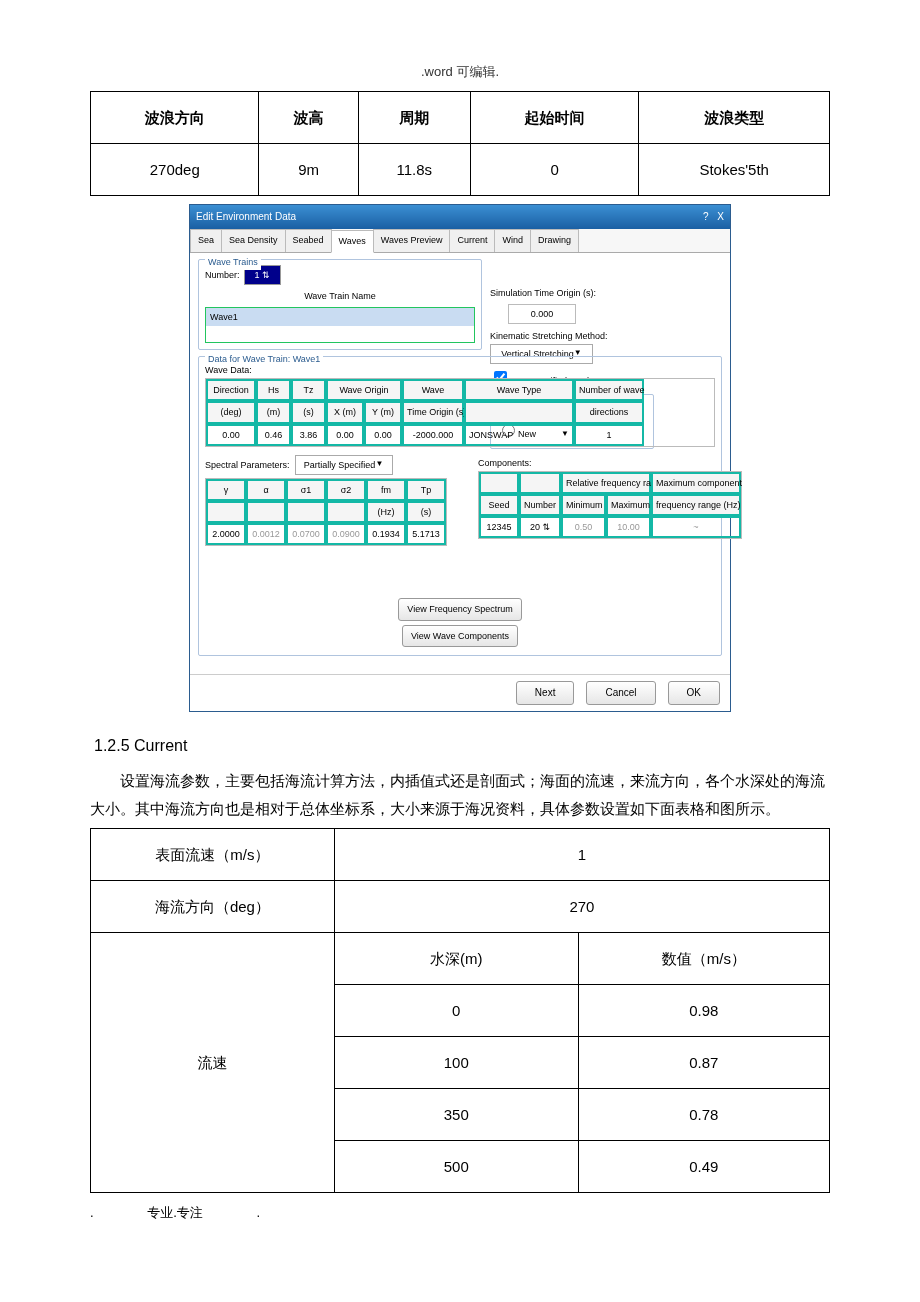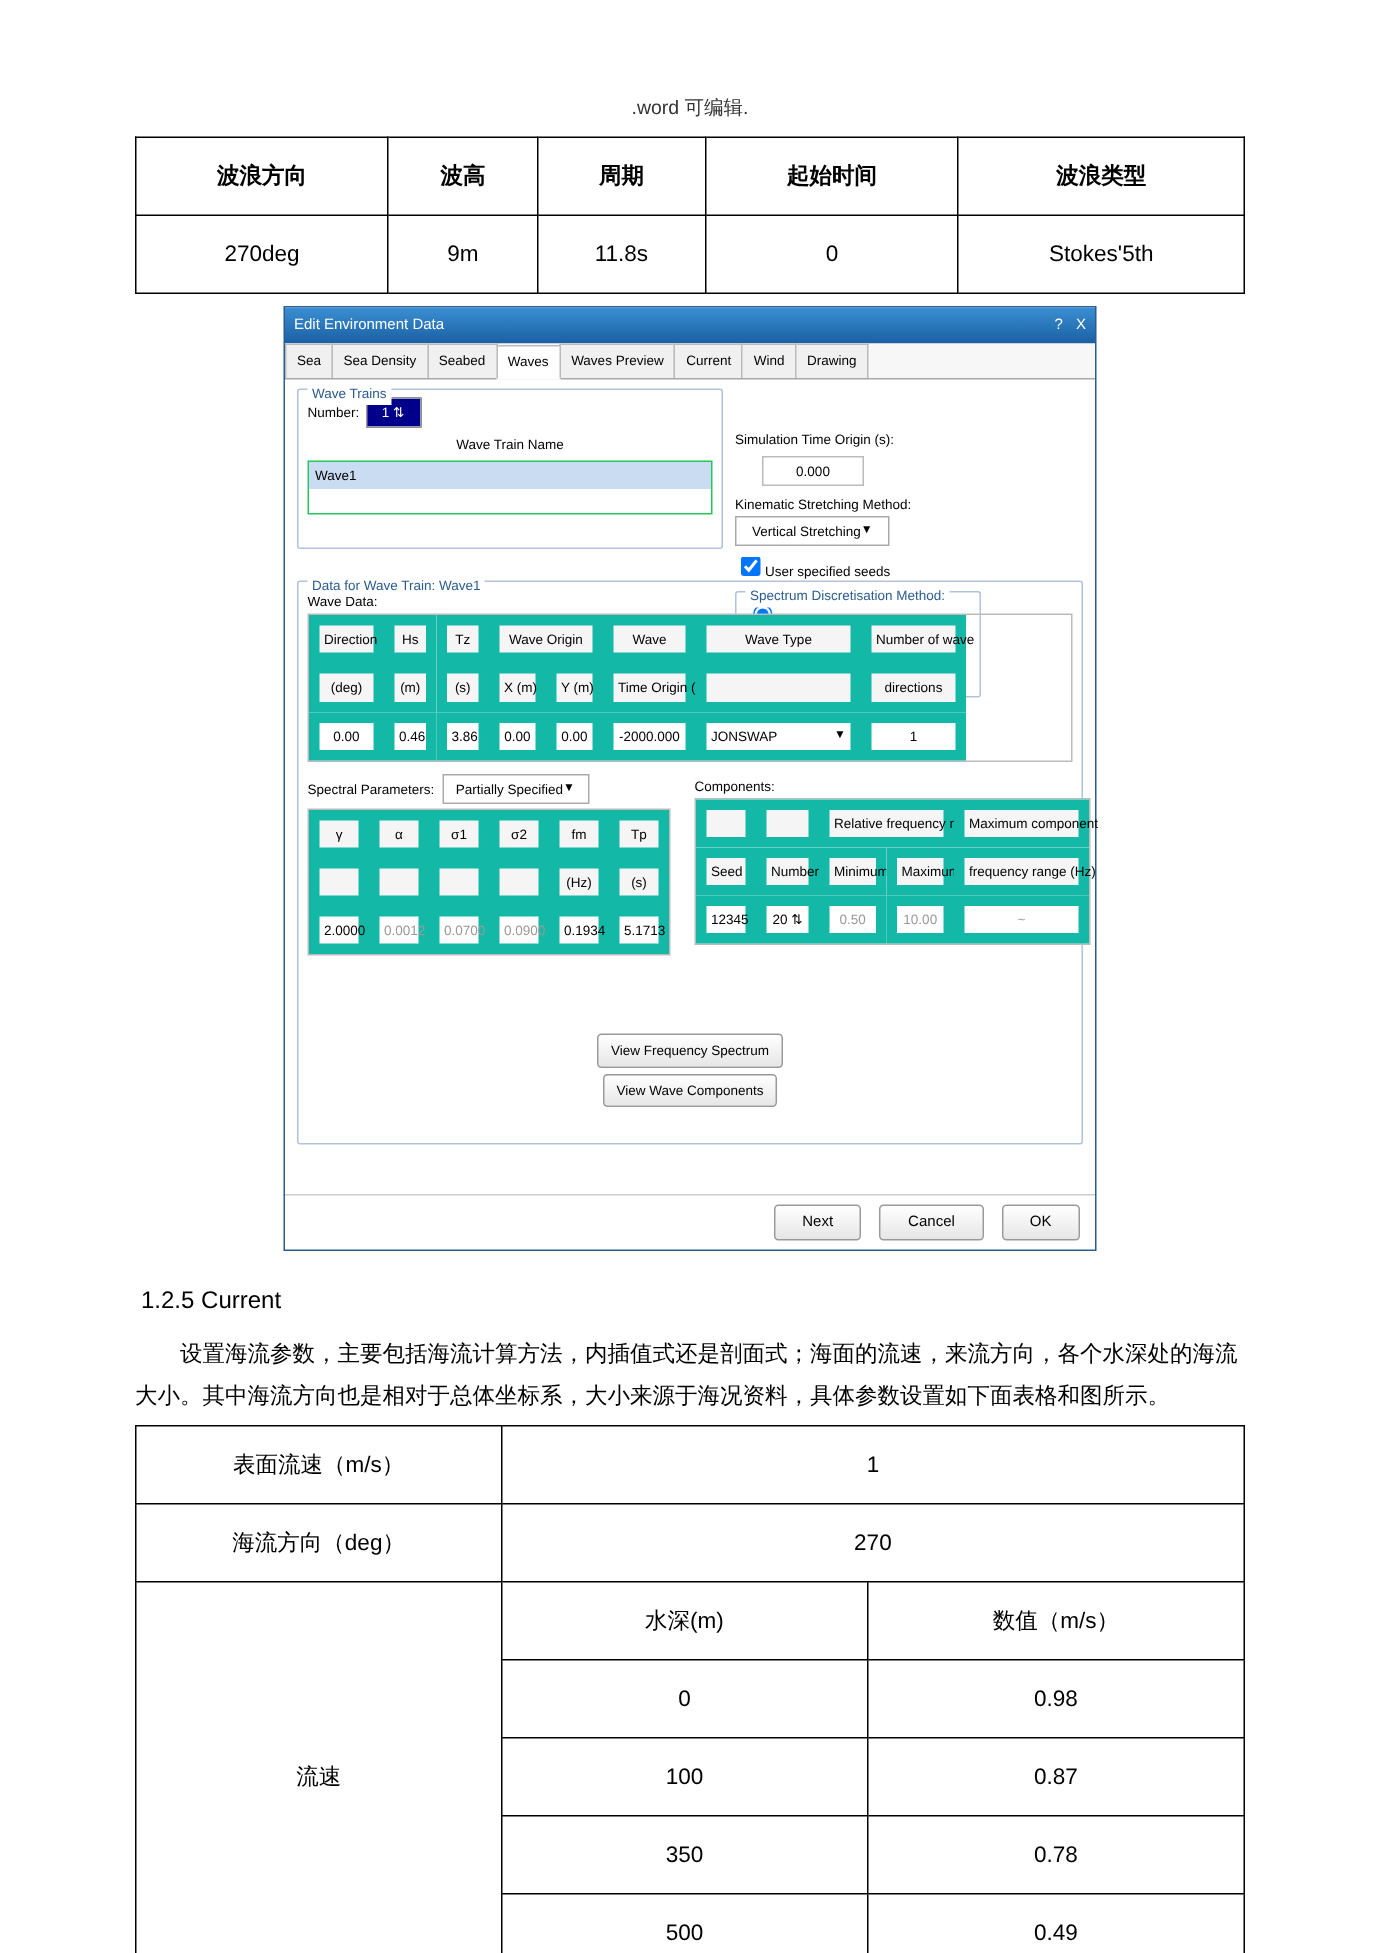--- a/index.html
+++ b/index.html
@@ -6,28 +6,28 @@
 .header-note{text-align:center;font-size:13px;color:#333;margin-bottom:8px}
 table{border-collapse:collapse;width:100%;margin-bottom:8px}
 td,th{border:1px solid #000;text-align:center;padding:12px 6px;font-size:15px}
 .screenshot{margin:6px auto 20px auto;width:540px;border:1px solid #2b5c8f;font-family:"Segoe UI",Tahoma,sans-serif;font-size:9px;color:#000;background:#fff}
 .titlebar{background:linear-gradient(#3b8fd3,#1a5fa3);color:#fff;padding:3px 6px;display:flex;justify-content:space-between;font-size:10px}
 .titlebar-btns span{margin-left:6px;cursor:default}
 .tabs{display:flex;border-bottom:1px solid #aaa;background:#f7f7f7}
 .tab{padding:2px 7px;border:1px solid #bbb;border-bottom:none;margin-right:-1px;background:#f0f0f0;font-size:9px}
 .tab.active{background:#fff;border-bottom:1px solid #fff;position:relative;top:1px}
 .panel{padding:6px 8px 12px 8px}
-.fieldset{border:1px solid #b0c4de;border-radius:2px;padding:5px 6px 22px 6px;margin-bottom:21px;position:relative}
+.fieldset{border:1px solid #b0c4de;border-radius:2px;padding:5px 6px 6px 6px;margin-bottom:6px;position:relative}
 .legend{position:absolute;top:-6px;left:6px;background:#fff;padding:0 3px;color:#2b5c8f;font-size:9px}
 .row{display:flex;align-items:center;margin-bottom:3px}
 .numbox{border:1px solid #999;background:#00008b;color:#fff;padding:1px 10px;margin-left:4px}
 .listbox{border:1px solid #22c55e;height:34px;margin-top:3px}
 .listrow{background:#c9dcf2;padding:1px 4px}
 .grid{display:grid;border:1px solid #bbb}
-.cell{border:7px solid #14b8a6;padding:1px 3px;text-align:center;white-space:nowrap}
+.cell{border:2px solid #14b8a6;padding:1px 3px;text-align:center;white-space:nowrap}
 .hd{background:#f5f5f5}
 .dropdown{border:1px solid #aaa;padding:1px 3px;display:inline-flex;width:95px;justify-content:center}
 .caret{font-size:8px}
 .simgrp{position:absolute;left:300px;top:32px;width:220px}
 .chk{margin-right:3px}
 .btns{display:flex;justify-content:flex-end;gap:12px;padding:6px 10px;border-top:1px solid #ccc}
 .btn{border:1px solid #999;border-radius:3px;padding:2px 18px;background:linear-gradient(#fff,#e6e6e6);font-size:10px}
 .smallbtn{border:1px solid #999;border-radius:3px;padding:2px 8px;background:linear-gradient(#fff,#e6e6e6);font-size:9px;display:inline-block;margin:2px 0}
 h3{font-size:16px;font-weight:normal;margin:18px 0 6px 4px}
 .indent{text-indent:2em;margin:0 0 4px 0;line-height:1.9}
@@ -132,21 +132,21 @@
     <div class="cell">0.00</div>
     <div class="cell">0.00</div>
     <div class="cell">-2000.000</div>
     <div class="cell" style="text-align:left;display:flex;justify-content:space-between">
             <span>JONSWAP</span>
             <span class="caret">▼</span>
           </div>
     <div class="cell">1</div>
    </div>
 
-   <div class="row" style="margin-top:8px;gap:6px;align-items:flex-start">
+   <div class="row" style="margin-top:8px;gap:21px;align-items:flex-start">
     <div>
      <div class="row"><span>Spectral Parameters:</span>&nbsp;&nbsp;<span class="dropdown" style="width:90px">
                 <span>Partially Specified</span>
                 <span class="caret">▼</span>
               </span></div>
      <div class="grid" style="grid-template-columns:repeat(6,40px)">
       <div class="cell hd">γ</div>
       <div class="cell hd">α</div>
       <div class="cell hd">σ1</div>
       <div class="cell hd">σ2</div>

